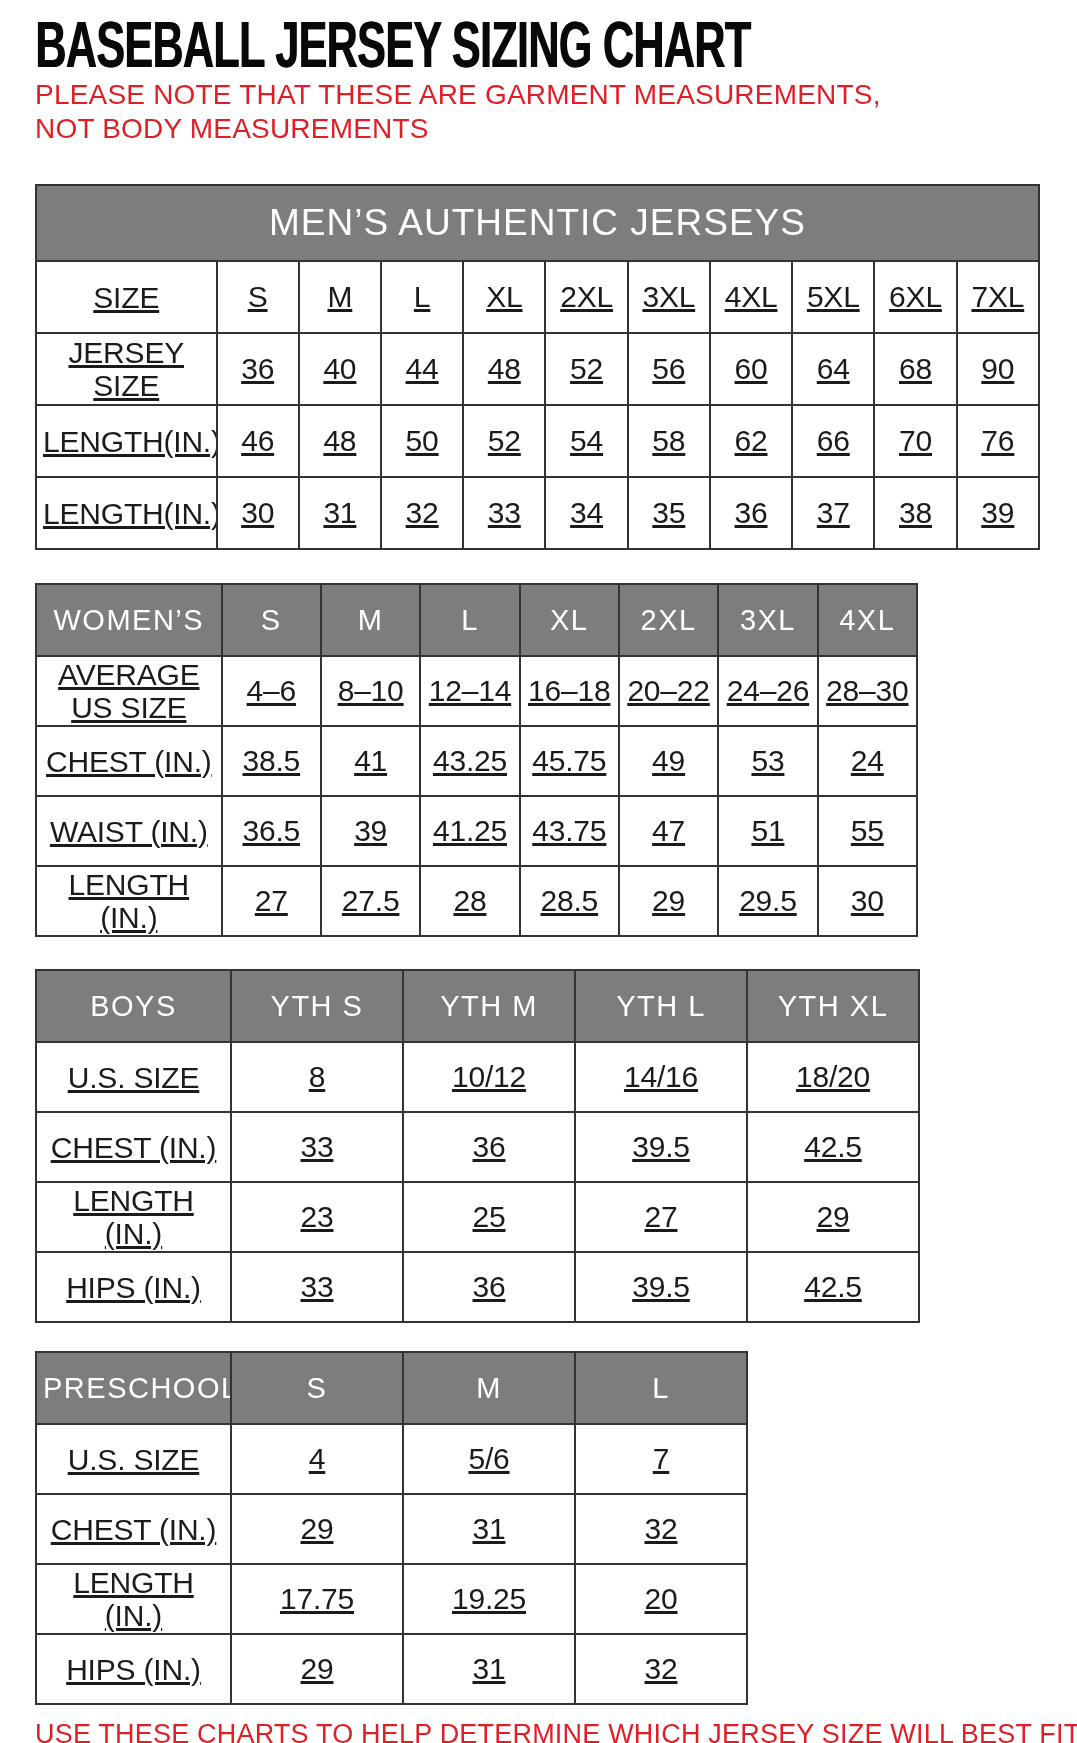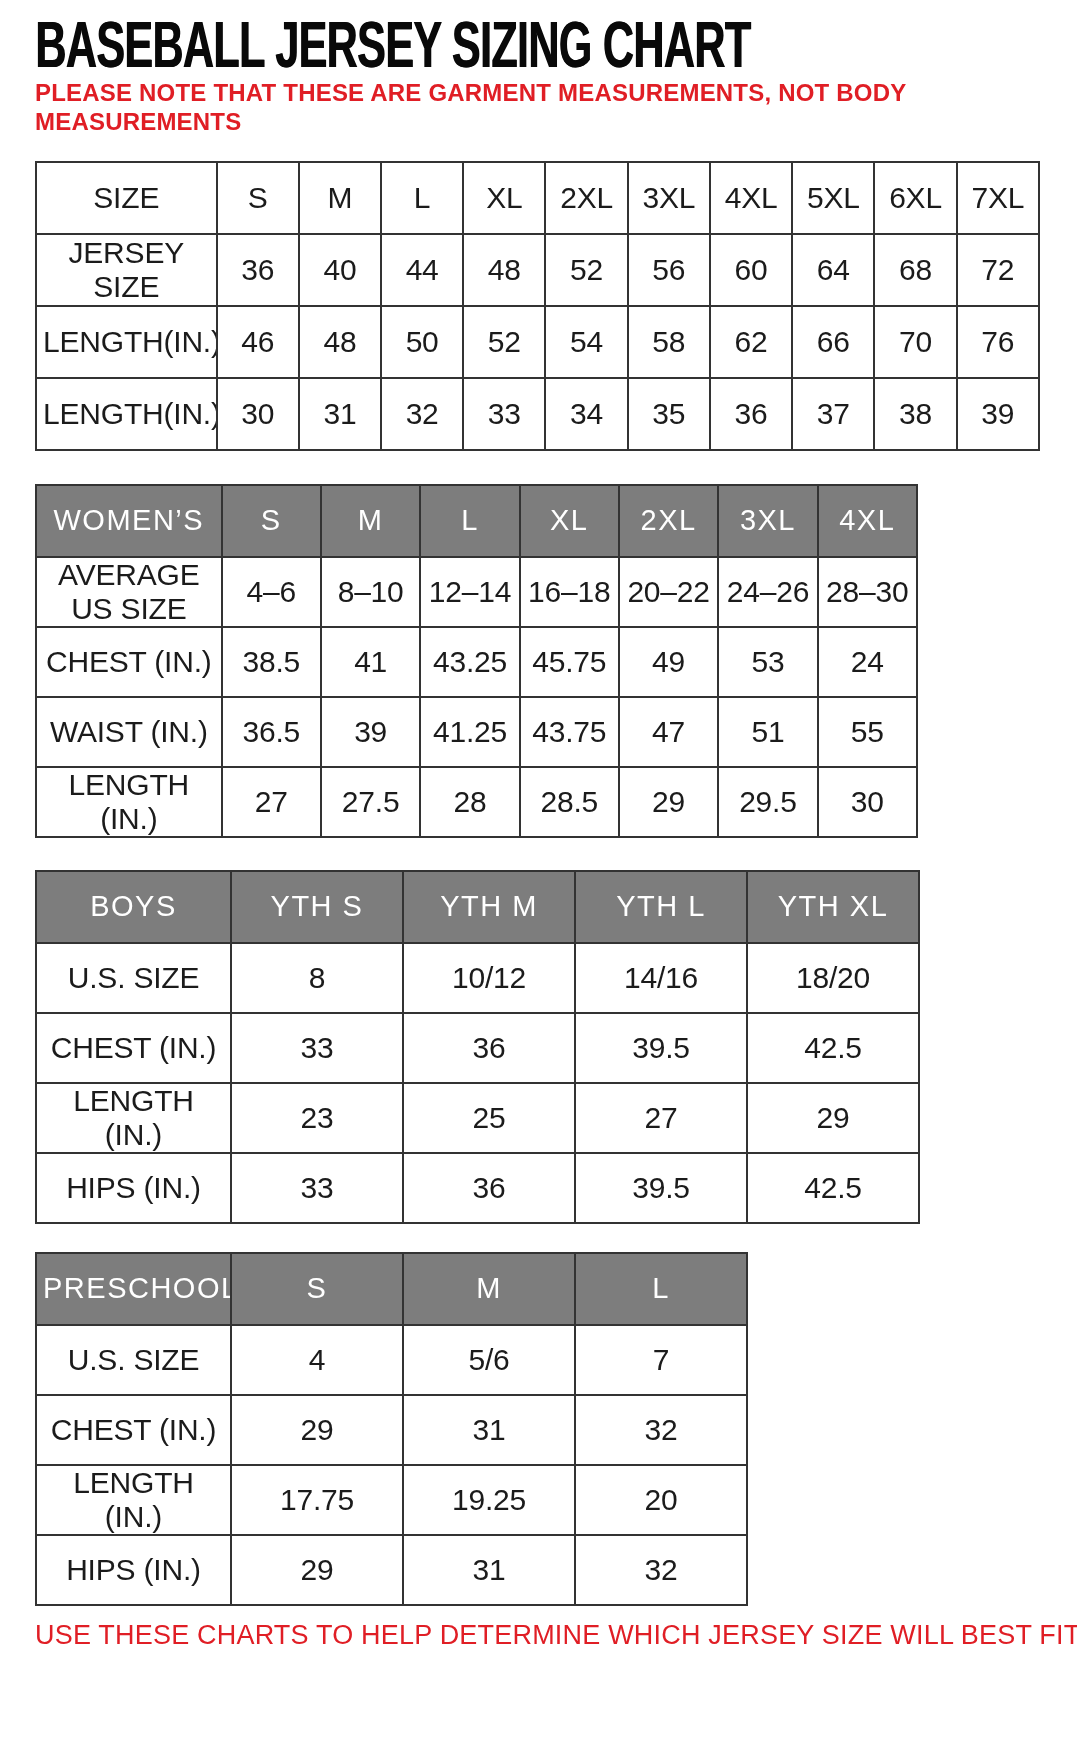--- a/index.html
+++ b/index.html
@@ -19,22 +19,22 @@
   .title-wrap{height:64px;margin-bottom:0;}
   .page-title{
     display:inline-block;white-space:nowrap;
     font-size:60px;font-weight:900;line-height:1.02;color:#090909;
     letter-spacing:-1px;
     transform:scaleX(0.72) scaleY(1.08);transform-origin:0 50%;
     text-shadow:1px 0 0 currentColor;
   }
 
   .note{
-    color:var(--red);font-size:24px;line-height:1.22;font-weight:700;
-    max-width:900px;letter-spacing:.2px;margin-bottom:24px;
+    color:var(--red);font-size:28px;line-height:1.22;font-weight:400;
+    max-width:900px;letter-spacing:.2px;margin-bottom:38px;
   }
 
   table.size-table{
     border-collapse:collapse;table-layout:fixed;
     background:#fff;
   }
   table.size-table th,table.size-table td{
     border:2px solid var(--line);
     text-align:center;vertical-align:middle;
     padding:0 6px;
@@ -45,21 +45,21 @@
     overflow:hidden;
   }
   tr.banner-row th{
     background:var(--hdr-gray);color:#fff;
     height:76px;font-size:37px;letter-spacing:1px;
   }
   tr.header-row th{
     background:var(--hdr-gray);color:#fff;
     height:72px;font-size:29px;letter-spacing:1.5px;
   }
-  tr.data-row{height:70px;}
+  tr.data-row{height:70px;text-decoration:underline;}
   #mens-table tr.data-row{height:72px;}
   td.row-label{font-size:27px;line-height:1.12;}
 
   #mens-table{width:1005px;margin-bottom:33px;}
   #mens-table col.c-label{width:180px;}
   #mens-table col.c-data{width:82px;}
 
   #womens-table{width:883px;margin-bottom:32px;padding-left:22px;}
   #womens-table col.c-label{width:185px;}
   #womens-table col.c-data{width:99px;}
@@ -96,20 +96,23 @@
         <col class="c-data">
         <col class="c-data">
         <col class="c-data">
         <col class="c-data">
         <col class="c-data">
         <col class="c-data">
         <col class="c-data">
         <col class="c-data">
       </colgroup>
       <tbody>
+        <tr class="banner-row">
+          <th colspan="11">MEN’S AUTHENTIC JERSEYS</th>
+        </tr>
         <tr class="data-row">
           <td class="row-label">SIZE</td>
           <td class="val">S</td>
           <td class="val">M</td>
           <td class="val">L</td>
           <td class="val">XL</td>
           <td class="val">2XL</td>
           <td class="val">3XL</td>
           <td class="val">4XL</td>
           <td class="val">5XL</td>
@@ -120,21 +123,21 @@
           <td class="row-label">JERSEY SIZE</td>
           <td class="val">36</td>
           <td class="val">40</td>
           <td class="val">44</td>
           <td class="val">48</td>
           <td class="val">52</td>
           <td class="val">56</td>
           <td class="val">60</td>
           <td class="val">64</td>
           <td class="val">68</td>
-          <td class="val">72</td>
+          <td class="val">90</td>
         </tr>
         <tr class="data-row">
           <td class="row-label">LENGTH(IN.)</td>
           <td class="val">46</td>
           <td class="val">48</td>
           <td class="val">50</td>
           <td class="val">52</td>
           <td class="val">54</td>
           <td class="val">58</td>
           <td class="val">62</td>

